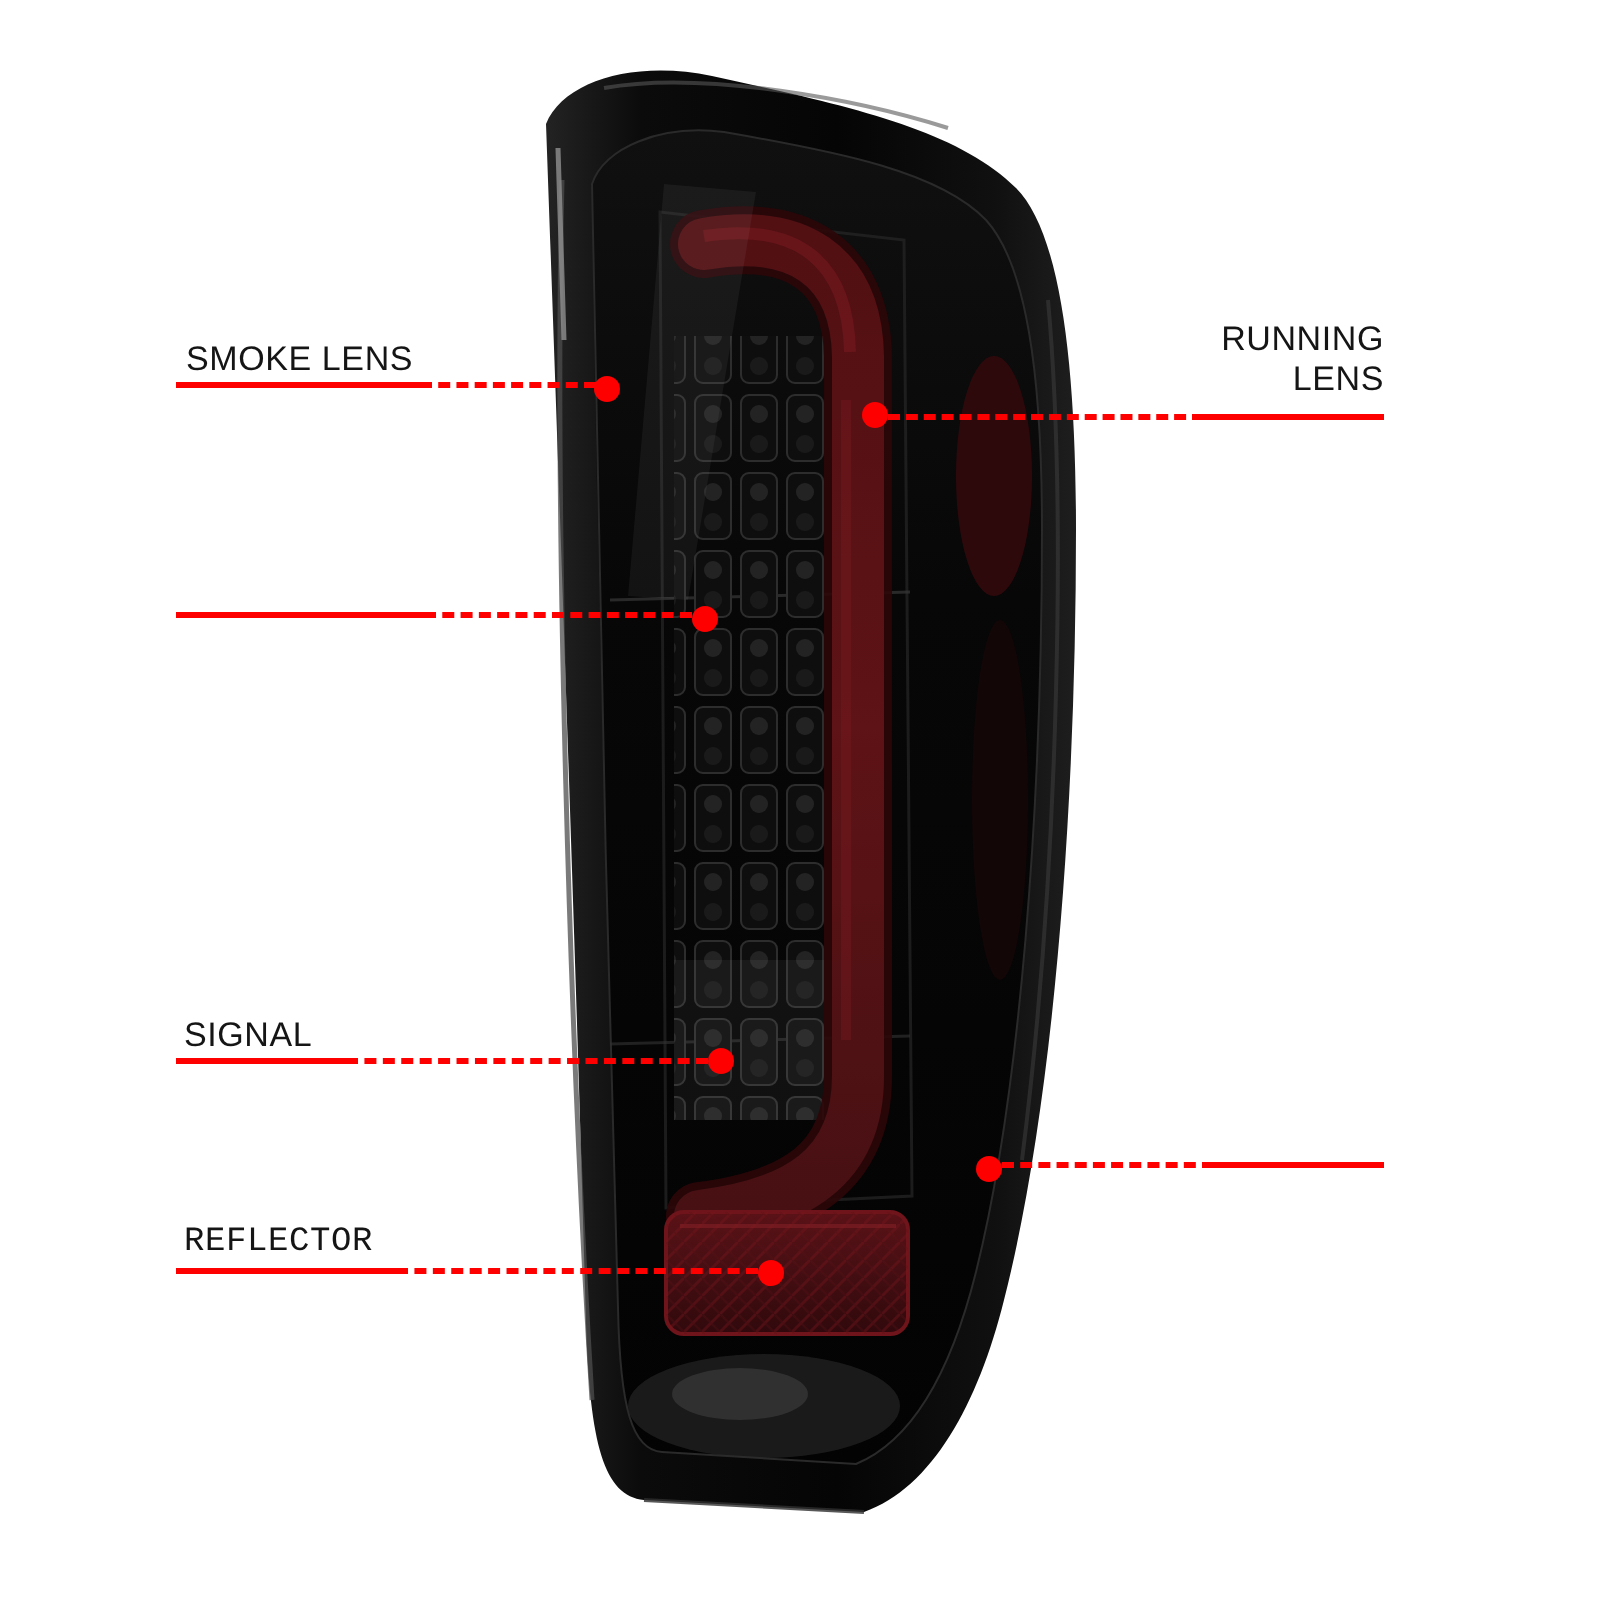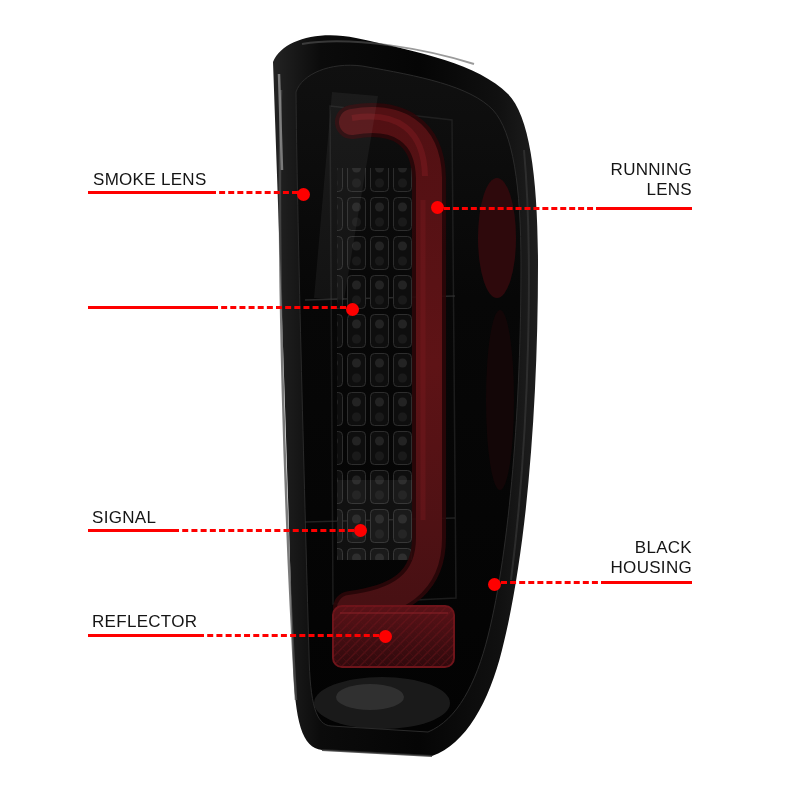--- a/index.html
+++ b/index.html
@@ -134,36 +134,32 @@
   <div class="leader dashed" style="left:212px; top:306px; width:134px;"></div>
   <div class="leader-dot" style="left:346px; top:303px;"></div>
 
   <div class="callout left" style="left:92px; top:508px;">
     <span class="cl">SIGNAL</span>
   </div>
   <div class="leader solid" style="left:88px;  top:529px; width:85px;"></div>
   <div class="leader dashed" style="left:173px; top:529px; width:181px;"></div>
   <div class="leader-dot" style="left:354px; top:524px;"></div>
 
-  <div class="callout left" style="left:92px; top:612px;">
+  <div class="callout left" style="left:92px; top:612px;font-family:Liberation Mono, monospace;">
     <span class="cl">REFLECTOR</span>
   </div>
   <div class="leader solid" style="left:88px;  top:634px; width:110px;"></div>
   <div class="leader dashed" style="left:198px; top:634px; width:181px;"></div>
   <div class="leader-dot" style="left:379px; top:630px;"></div>
 
   <div class="callout right" style="left:600px; top:160px; width:92px;">
     <span class="cl">RUNNING</span>
     <span class="cl">LENS</span>
   </div>
   <div class="leader solid" style="left:602px; top:207px; width:90px;"></div>
   <div class="leader dashed" style="left:444px; top:207px; width:158px;"></div>
   <div class="leader-dot" style="left:431px; top:201px;"></div>
 
-  <div class="callout right" style="left:605px; top:538px; width:87px;">
-    <span class="cl">BLACK</span>
-    <span class="cl">HOUSING</span>
-  </div>
   <div class="leader solid" style="left:607px; top:581px; width:85px;"></div>
   <div class="leader dashed" style="left:501px; top:581px; width:106px;"></div>
   <div class="leader-dot" style="left:488px; top:578px;"></div>
 
 </div>
 
 </body></html>

